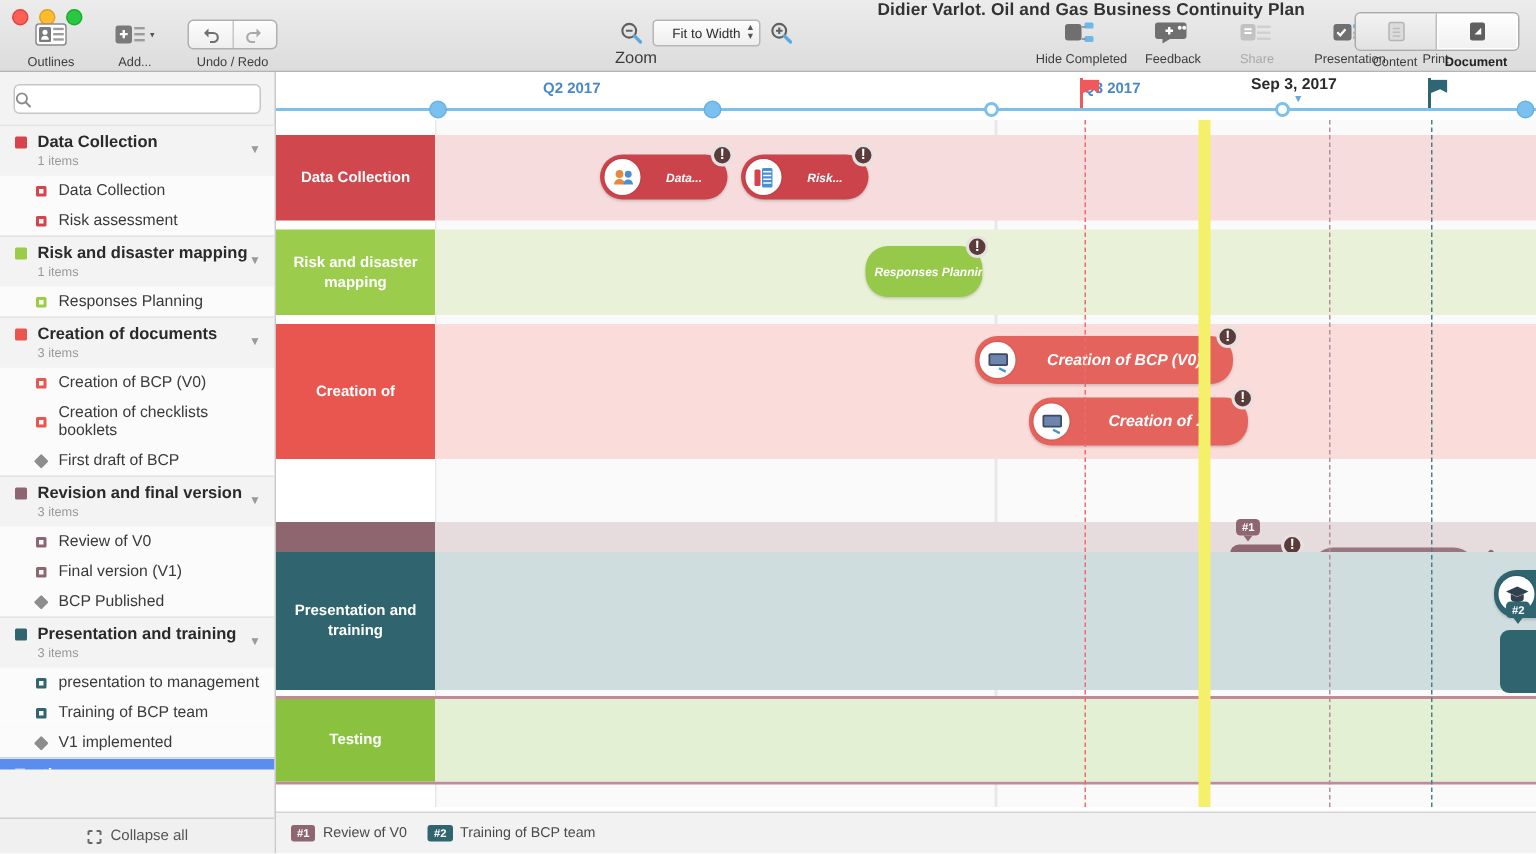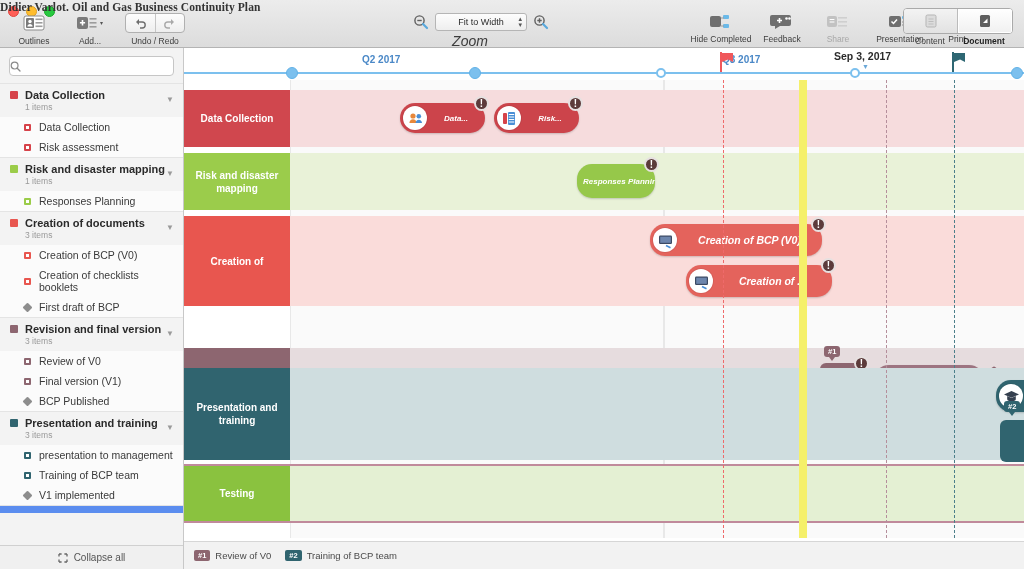--- a/index.html
+++ b/index.html
@@ -19,50 +19,49 @@
     border-bottom: 1px solid #b4b4b4;
   }
   .traffic { position: absolute; top: 6px; left: 8px; display: flex; gap: 7px; }
   .light { width: 11px; height: 11px; border-radius: 50%; }
   .l-red { background: #ff5f57; border: 1px solid #e0443e; }
   .l-yel { background: #ffbd2e; border: 1px solid #dea123; }
   .l-grn { background: #28c940; border: 1px solid #1aab29; }
 
   .doc-title {
     position: absolute; top: 1px; left: 0; width: 870px;
-    text-align: left; font-size: 11.5px; color: #333; font-weight: bold;
+    text-align: right; font-size: 11.5px; color: #333; font-weight: bold;
     letter-spacing: 0.1px;
-    font-family: Liberation Serif, serif;
   }
 
   .tb-group { position: absolute; display: flex; align-items: flex-start; }
   .tb-item {
     display: flex; flex-direction: column; align-items: center;
     width: 56px; cursor: default;
   }
   .tb-item .ic { height: 22px; display: flex; align-items: center; justify-content: center; }
   .tb-item .lbl { font-size: 8.5px; color: #3c3c3c; margin-top: 2px; white-space: nowrap; }
   .tb-item.dim .lbl { color: #a8a8a8; }
 
   .btn-box {
     background: linear-gradient(to bottom,#fdfdfd,#eeeeee);
     border: 1px solid #b0b0b0; border-radius: 4px;
   }
 
   
   .zoom-cluster { position: absolute; top: 13px; left: 413px; display: flex; align-items: center; gap: 6px; }
   .zoom-select {
-    width: 92px; height: 18px; border-radius: 3px;
+    width: 72px; height: 18px; border-radius: 3px;
     background: linear-gradient(to bottom,#fdfdfd,#eeeeee);
     border: 1px solid #b5b5b5; font-size: 9px; color: #2b2b2b;
     display: flex; align-items: center; justify-content: center; position: relative;
   }
   .zoom-select .stepper { position: absolute; right: 4px; font-size: 7px; line-height: 6px; color: #555; }
-  .zoom-lbl { position: absolute; top: 33px; left: 434px; width: 72px; text-align: center;
-              font-size: 14px; color: #3c3c3c; font-style: italic; }
+  .zoom-lbl { position: absolute; top: 33px; left: 388px; width: 72px; text-align: center;
+              font-size: 11px; color: #3c3c3c; }
 
   
   .seg { display: flex; border: 1px solid #aaa; border-radius: 4px; overflow: hidden; height: 26px;
          background: linear-gradient(to bottom,#fdfdfd,#eaeaea); }
   .seg .s {
     width: 54px; display: flex; align-items: center; justify-content: center;
     border-right: 1px solid #bbb;
   }
   .seg .s:last-child { border-right: none; }
   .seg .s.on { background: linear-gradient(to bottom,#ffffff,#f0f0f0); box-shadow: inset 0 0 0 1px #fff; }

